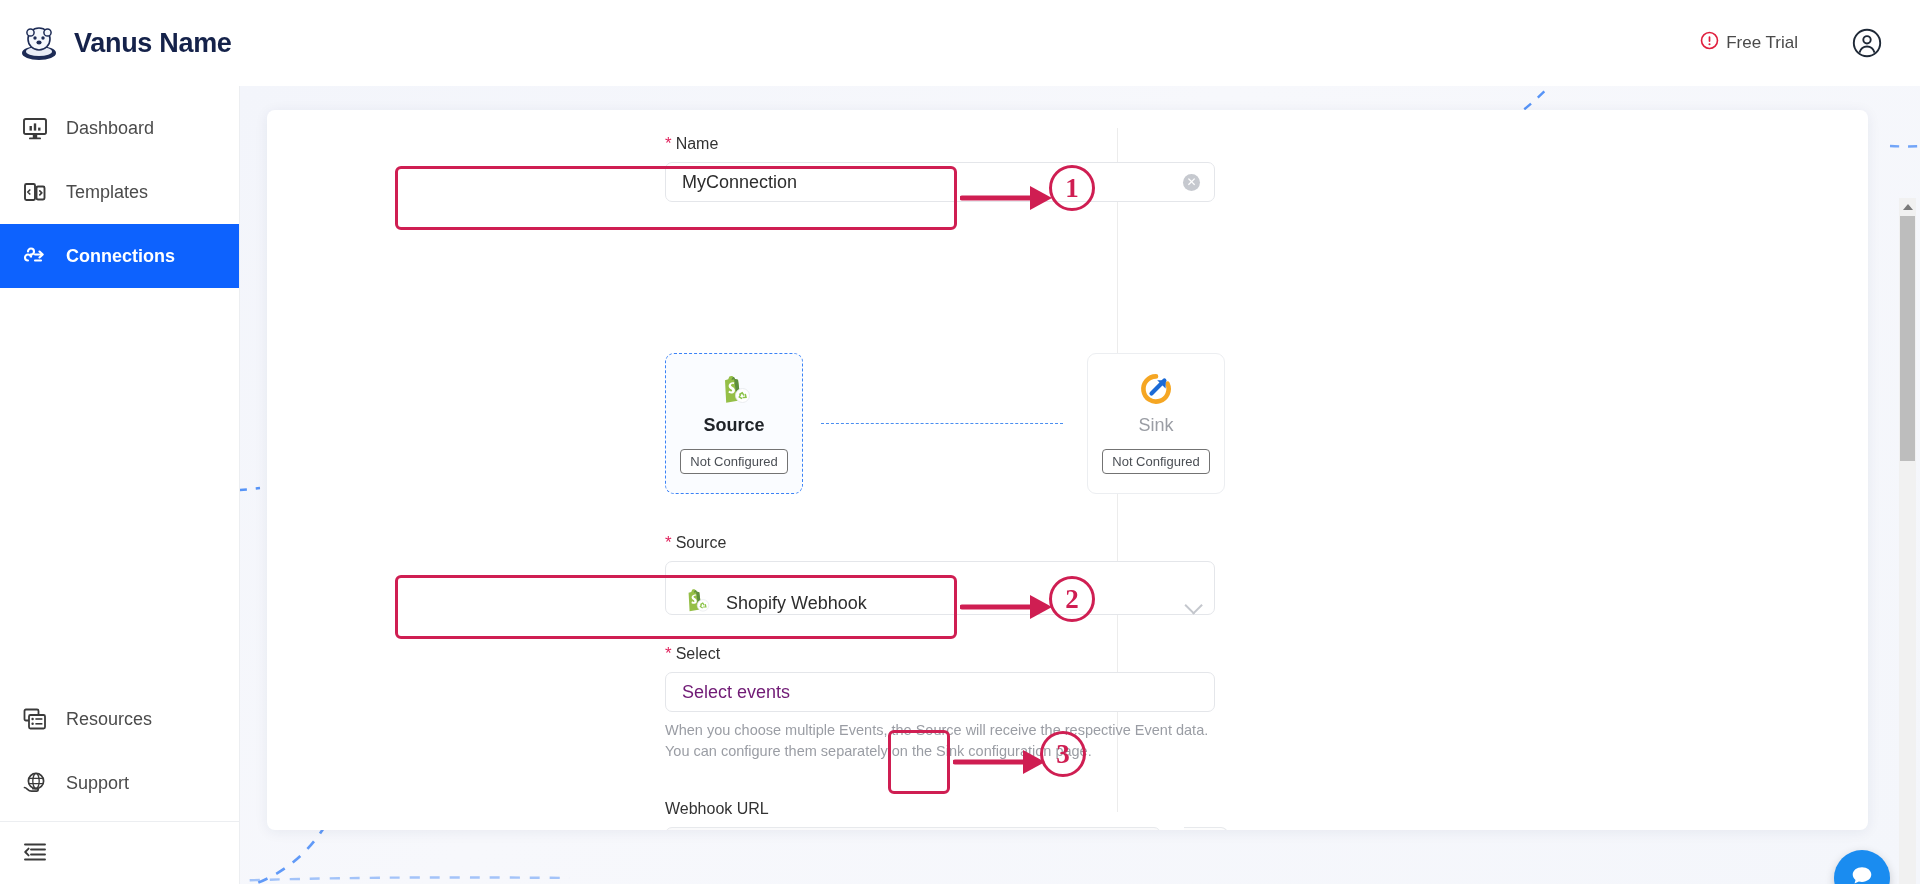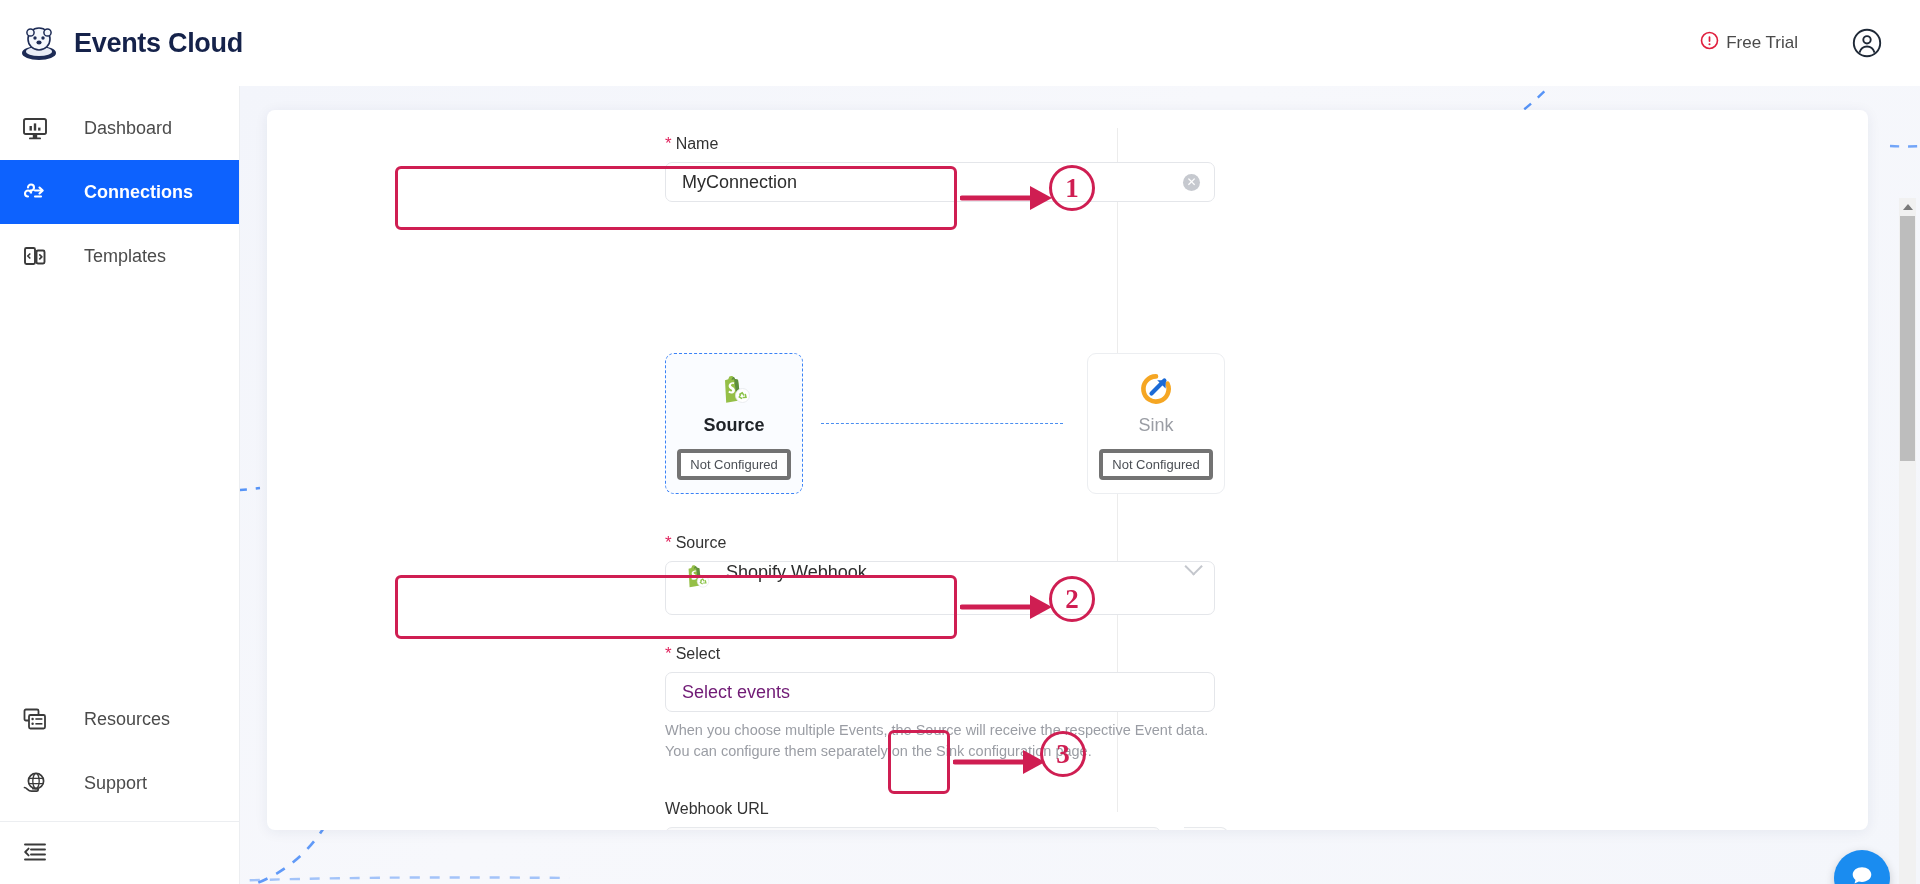--- a/index.html
+++ b/index.html
@@ -35,21 +35,21 @@
   .account-btn { width: 30px; height: 30px; cursor: pointer; }
 
   
   .sidebar {
     position: absolute; left: 0; top: 86px; width: 240px; height: 798px;
     background: #ffffff; border-right: 1px solid #eceef1;
     display: flex; flex-direction: column; z-index: 35;
   }
   .side-items-top { padding-top: 10px; }
   .side-item {
-    display: flex; align-items: center; gap: 36px; height: 64px; padding-left: 22px;
+    display: flex; align-items: center; gap: 18px; height: 64px; padding-left: 22px;
     font-size: 18px; color: #4b4b4b; cursor: pointer;
   }
   .side-item.active { background: #0d62fe; color: #ffffff; font-weight: bold; }
   .side-item .ico { width: 26px; height: 26px; flex: 0 0 auto; display:flex; align-items:center; justify-content:center; }
   .side-spacer { flex: 1 1 auto; }
   .side-items-bottom { padding-bottom: 0; }
   .side-divider { height: 1px; background: #eceef1; margin: 6px 0 0 0; }
   .collapse-row { display:flex; align-items:center; height: 62px; padding-left: 22px; cursor:pointer; }
 
   
@@ -90,21 +90,21 @@
     font-size: 18px; color: #2d2d2d; cursor: text; position: relative;
   }
   .inputbox.ph { color: #701a75; }
   .clear-x {
     position: absolute; right: 14px; width: 17px; height: 17px; border-radius: 50%;
     background: #c6c9cf; color: #fff; font-size: 12px; line-height: 17px; text-align: center;
     cursor: pointer;
   }
   .selectbox {
     width: 550px; height: 54px; border: 1px solid #e4e6ea; border-radius: 7px;
-    background: #ffffff; display: flex; align-items: flex-start; padding: 0 16px;
+    background: #ffffff; display: flex; align-items: flex-end; padding: 0 16px;
     font-size: 18px; color: #2d2d2d; cursor: pointer; position: relative; gap: 16px;
   }
   .chev {
     position:absolute; right: 16px; width: 13px; height: 13px;
     border-right: 2px solid #c4c7cd; border-bottom: 2px solid #c4c7cd;
     transform: rotate(45deg) translateY(-3px);
   }
   .helper { width: 560px; font-size: 14.5px; color: #9a9da4; line-height: 1.45; margin-top: 8px; }
 
   .urlbox {
@@ -127,21 +127,21 @@
     display: flex; flex-direction: column; align-items: center;
     padding-top: 18px; cursor: pointer;
   }
   .card.selected {
     border: 1.5px dashed #3b82f6; background: #fafcff;
   }
   .card-ico { width: 34px; height: 34px; margin-bottom: 9px; }
   .card-title { font-size: 18px; font-weight: bold; color: #1f2328; margin-bottom: 13px; }
   .card-title.muted { color: #9a9da4; font-weight: normal; }
   .badge {
-    font-size: 13px; color: #4b4f55; border: 4px solid #737373; border-radius: 4px;
+    font-size: 13px; color: #4b4f55; border: 1px solid #737373; border-radius: 4px;
     padding: 4px 9px; background: #fff;
   }
   .dashline {
     position: absolute; left: 156px; top: 70px; width: 242px; height: 1px;
     border-top: 1.5px dashed #4a8ef0;
   }
 
   
   .anno { position: absolute; pointer-events: none; z-index: 60; }
   .anno-box {
@@ -188,21 +188,21 @@
           <ellipse cx="21" cy="31" rx="17" ry="7" fill="#1d2b55"></ellipse>
           <ellipse cx="21" cy="29.5" rx="13" ry="4.6" fill="#e9edf6"></ellipse>
           <circle cx="21" cy="17" r="11" fill="#f4f7fc" stroke="#1d2b55" stroke-width="1.6"></circle>
           <circle cx="12.5" cy="10.5" r="3.6" fill="#f4f7fc" stroke="#1d2b55" stroke-width="1.5"></circle>
           <circle cx="29.5" cy="10.5" r="3.6" fill="#f4f7fc" stroke="#1d2b55" stroke-width="1.5"></circle>
           <circle cx="17" cy="16" r="1.7" fill="#1d2b55"></circle>
           <circle cx="25" cy="16" r="1.7" fill="#1d2b55"></circle>
           <ellipse cx="21" cy="20.5" rx="2.6" ry="1.9" fill="#1d2b55"></ellipse>
         </svg>
       </span>
-      <span class="brand-name">Events Cloud</span>
+      <span class="brand-name">Vanus Name</span>
     </div>
 
 
     <div class="topbar-right">
       <div class="trial">
         <span>
           <svg viewBox="0 0 20 20" width="19" height="19">
             <circle cx="10" cy="10" r="8.4" fill="none" stroke="#e01f3d" stroke-width="1.7"></circle>
             <rect x="9.1" y="5.4" width="1.8" height="6.1" rx="0.9" fill="#e01f3d"></rect>
             <circle cx="10" cy="14" r="1.1" fill="#e01f3d"></circle>
@@ -230,42 +230,42 @@
             <rect x="7.5" y="11" width="2.4" height="4.6" fill="#3a3a3a"></rect>
             <rect x="11.8" y="8.4" width="2.4" height="7.2" fill="#3a3a3a"></rect>
             <rect x="16.1" y="12.6" width="2.4" height="3" fill="#3a3a3a"></rect>
             <rect x="10.8" y="19.5" width="4.4" height="3.6" fill="#3a3a3a"></rect>
             <rect x="7" y="22.4" width="12" height="1.9" rx="0.9" fill="#3a3a3a"></rect>
           </svg>
         </span>
         <span>Dashboard</span>
       </div>
 
+      <div class="side-item">
+        <span class="ico">
+          <svg viewBox="0 0 26 26" width="26" height="26">
+            <rect x="3" y="5" width="10" height="16" rx="1.4" fill="none" stroke="#3a3a3a" stroke-width="1.9"></rect>
+            <rect x="14.5" y="7.5" width="8" height="13" rx="1.4" fill="none" stroke="#3a3a3a" stroke-width="1.9"></rect>
+            <path d="M7.8 11l-2 2 2 2" fill="none" stroke="#3a3a3a" stroke-width="1.7" stroke-linecap="round" stroke-linejoin="round"></path>
+            <path d="M17.8 11.8l2 2-2 2" fill="none" stroke="#3a3a3a" stroke-width="1.7" stroke-linecap="round" stroke-linejoin="round"></path>
+          </svg>
+        </span>
+        <span>Templates</span>
+      </div>
+
       <div class="side-item active">
         <span class="ico">
           <svg viewBox="0 0 26 26" width="26" height="26">
             <path d="M6 8.5a3 3 0 1 1 3 3v3a3 3 0 1 0-3 3" fill="none" stroke="#ffffff" stroke-width="2.1" stroke-linecap="round"></path>
             <path d="M13 11.5h6" fill="none" stroke="#ffffff" stroke-width="2.1" stroke-linecap="round"></path>
             <path d="M13 17.5h6" fill="none" stroke="#ffffff" stroke-width="2.1" stroke-linecap="round"></path>
             <path d="M17.5 8.5l3.2 3-3.2 3" fill="none" stroke="#ffffff" stroke-width="2.1" stroke-linecap="round" stroke-linejoin="round"></path>
           </svg>
         </span>
         <span>Connections</span>
-      </div>
-
-      <div class="side-item">
-        <span class="ico">
-          <svg viewBox="0 0 26 26" width="26" height="26">
-            <rect x="3" y="5" width="10" height="16" rx="1.4" fill="none" stroke="#3a3a3a" stroke-width="1.9"></rect>
-            <rect x="14.5" y="7.5" width="8" height="13" rx="1.4" fill="none" stroke="#3a3a3a" stroke-width="1.9"></rect>
-            <path d="M7.8 11l-2 2 2 2" fill="none" stroke="#3a3a3a" stroke-width="1.7" stroke-linecap="round" stroke-linejoin="round"></path>
-            <path d="M17.8 11.8l2 2-2 2" fill="none" stroke="#3a3a3a" stroke-width="1.7" stroke-linecap="round" stroke-linejoin="round"></path>
-          </svg>
-        </span>
-        <span>Templates</span>
       </div>
     </div>
 
     <div class="side-spacer"></div>
 
     <div class="side-items-bottom">
       <div class="side-item">
         <span class="ico">
           <svg viewBox="0 0 26 26" width="26" height="26">
             <rect x="2.5" y="3.5" width="14" height="11" rx="1.4" fill="none" stroke="#3a3a3a" stroke-width="1.8"></rect>

